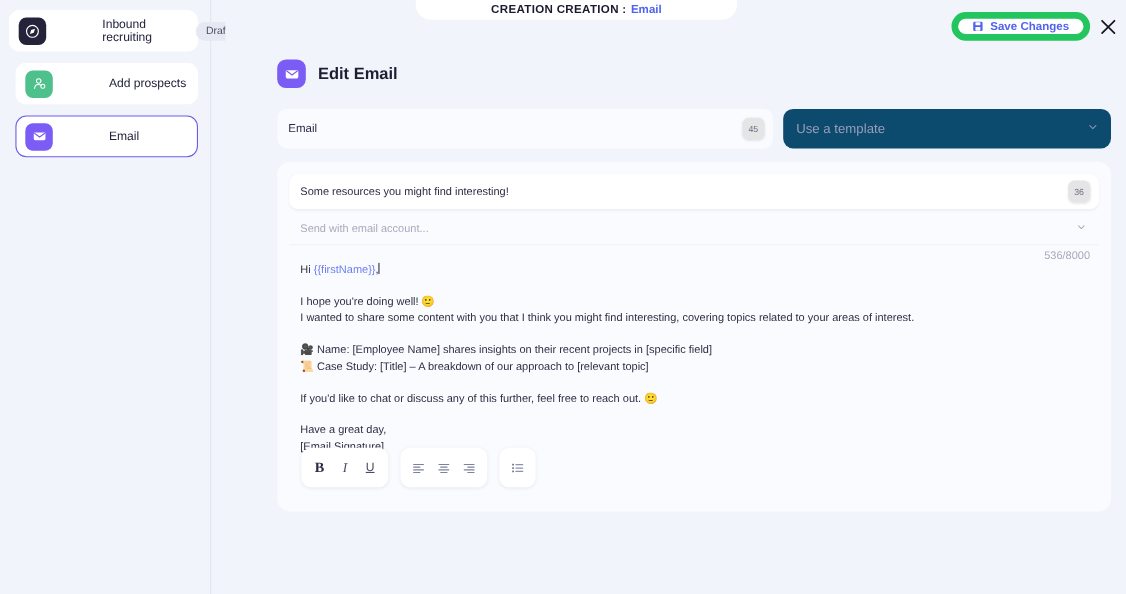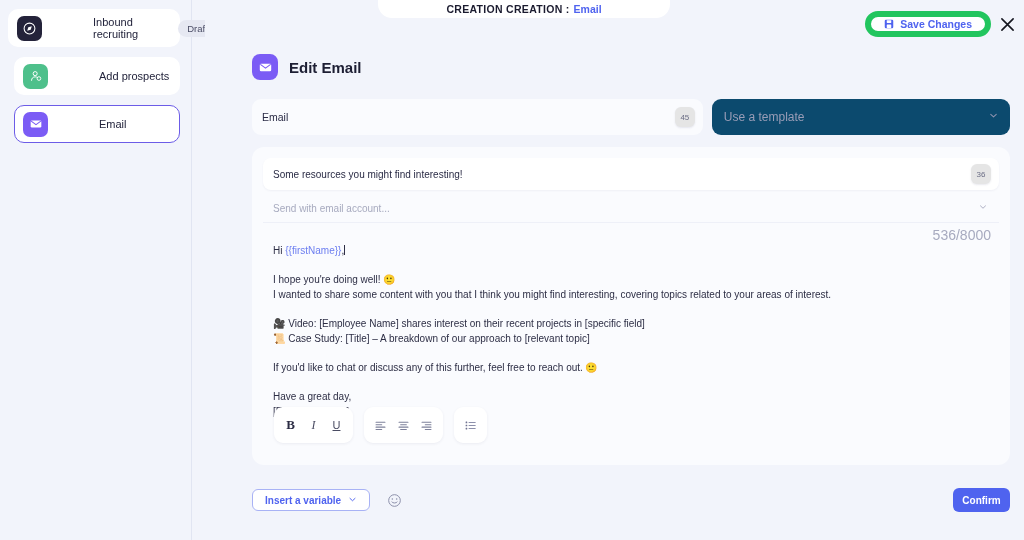--- a/index.html
+++ b/index.html
@@ -206,21 +206,21 @@
     margin-top: 4px;
     display: flex; align-items: center;
     padding: 0 10px;
     font-size: 10px;
     color: #a7aabf;
     border-bottom: 1px solid #eef0f8;
     cursor: pointer;
   }
   .char-count {
     text-align: right;
-    font-size: 14px;
+    font-size: 10px;
     color: #a7aabf;
     padding: 4px 8px 0 0;
   }
   .body-text {
     padding: 1px 10px 0 10px;
     font-size: 10px;
     line-height: 14.6px;
     color: #2d2e45;
   }
   .body-text p { margin: 0; }
@@ -399,21 +399,21 @@
     </div>
 
     <div class="char-count">536/8000</div>
 
     <div class="body-text">
       <p><span>Hi </span><span class="var">{{firstName}}</span><span>,</span><span class="caret"></span></p>
       <div class="spacer"></div>
       <p>I hope you're doing well! 🙂</p>
       <p>I wanted to share some content with you that I think you might find interesting, covering topics related to your areas of interest.</p>
       <div class="spacer"></div>
-      <p>🎥 Video: [Employee Name] shares interest on their recent projects in [specific field]</p>
+      <p>🎥 Name: [Employee Name] shares insights on their recent projects in [specific field]</p>
       <p>📜 Case Study: [Title] – A breakdown of our approach to [relevant topic]</p>
       <div class="spacer"></div>
       <p>If you'd like to chat or discuss any of this further, feel free to reach out. 🙂</p>
       <div class="spacer"></div>
       <p>Have a great day,</p>
       <p>[Email Signature]</p>
     </div>
 
     <div class="fmt-bar">
 
@@ -458,35 +458,14 @@
             <g stroke="#8d90ab" stroke-width="1.3" stroke-linecap="round">
               <path d="M6.2 4.2h7.6M6.2 8h7.6M6.2 11.8h7.6"></path>
             </g>
           </svg>
         </div>
       </div>
 
     </div>
   </div>
 
-  <div class="bottom-bar">
-    <div class="insert-var">
-      <span>Insert a variable</span>
-      <span>
-        <svg width="9" height="9" viewBox="0 0 16 16">
-          <path d="M3.5 6 L8 10.2 L12.5 6" fill="none" stroke="#4f63ef" stroke-width="1.7" stroke-linecap="round" stroke-linejoin="round"></path>
-        </svg>
-      </span>
-    </div>
-    <div class="emoji-btn">
-      <svg width="15" height="15" viewBox="0 0 18 18">
-        <circle cx="9" cy="9" r="7" fill="none" stroke="#8d90ab" stroke-width="1.2"></circle>
-        <circle cx="6.4" cy="7.2" r=".95" fill="#8d90ab"></circle>
-        <circle cx="11.6" cy="7.2" r=".95" fill="#8d90ab"></circle>
-        <path d="M5.8 10.8 c1.0 1.7 5.4 1.7 6.4 0" fill="none" stroke="#8d90ab" stroke-width="1.2" stroke-linecap="round"></path>
-      </svg>
-    </div>
-    <div class="confirm-btn">
-      <span>Confirm</span>
-    </div>
-  </div>
 
 </div>
 
 </body></html>

